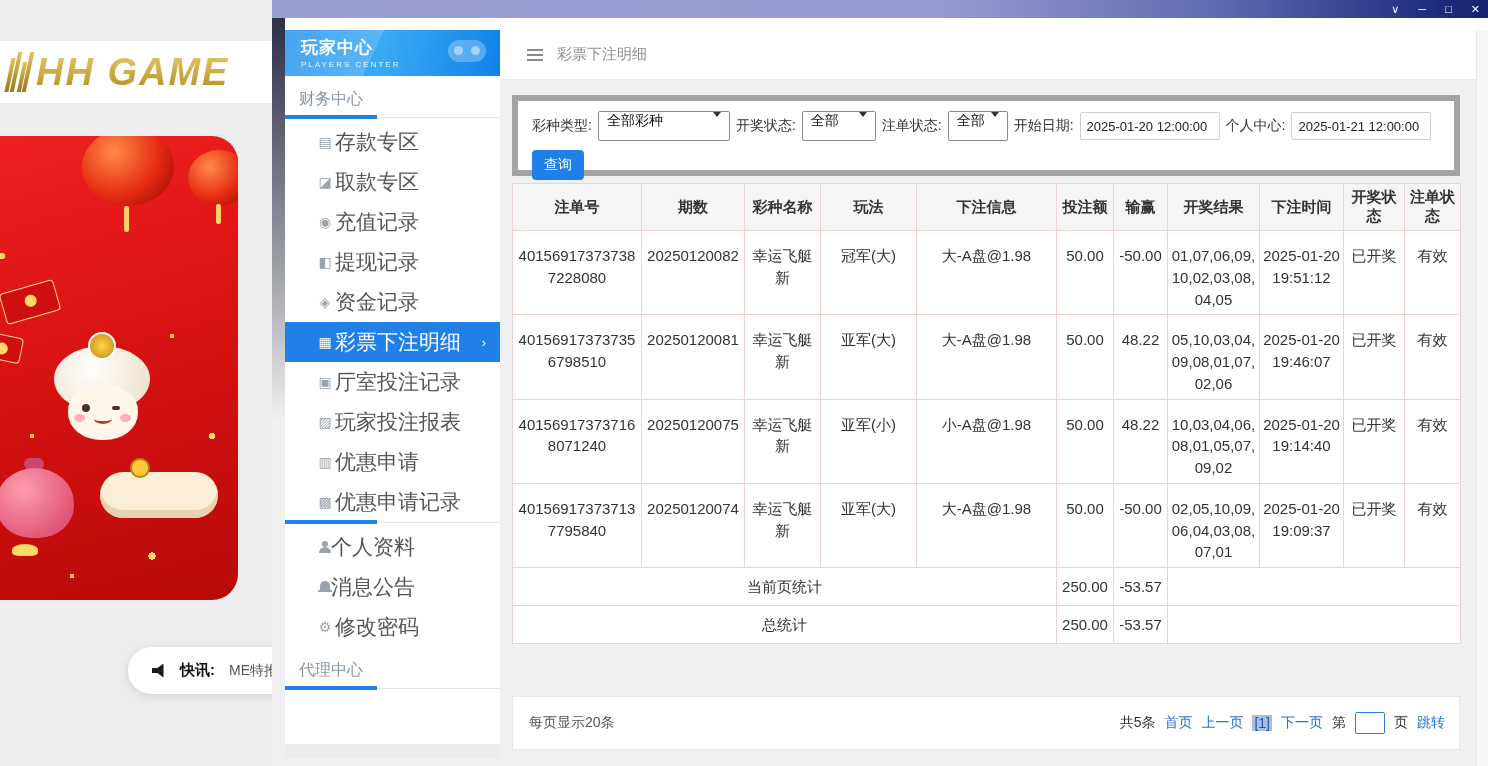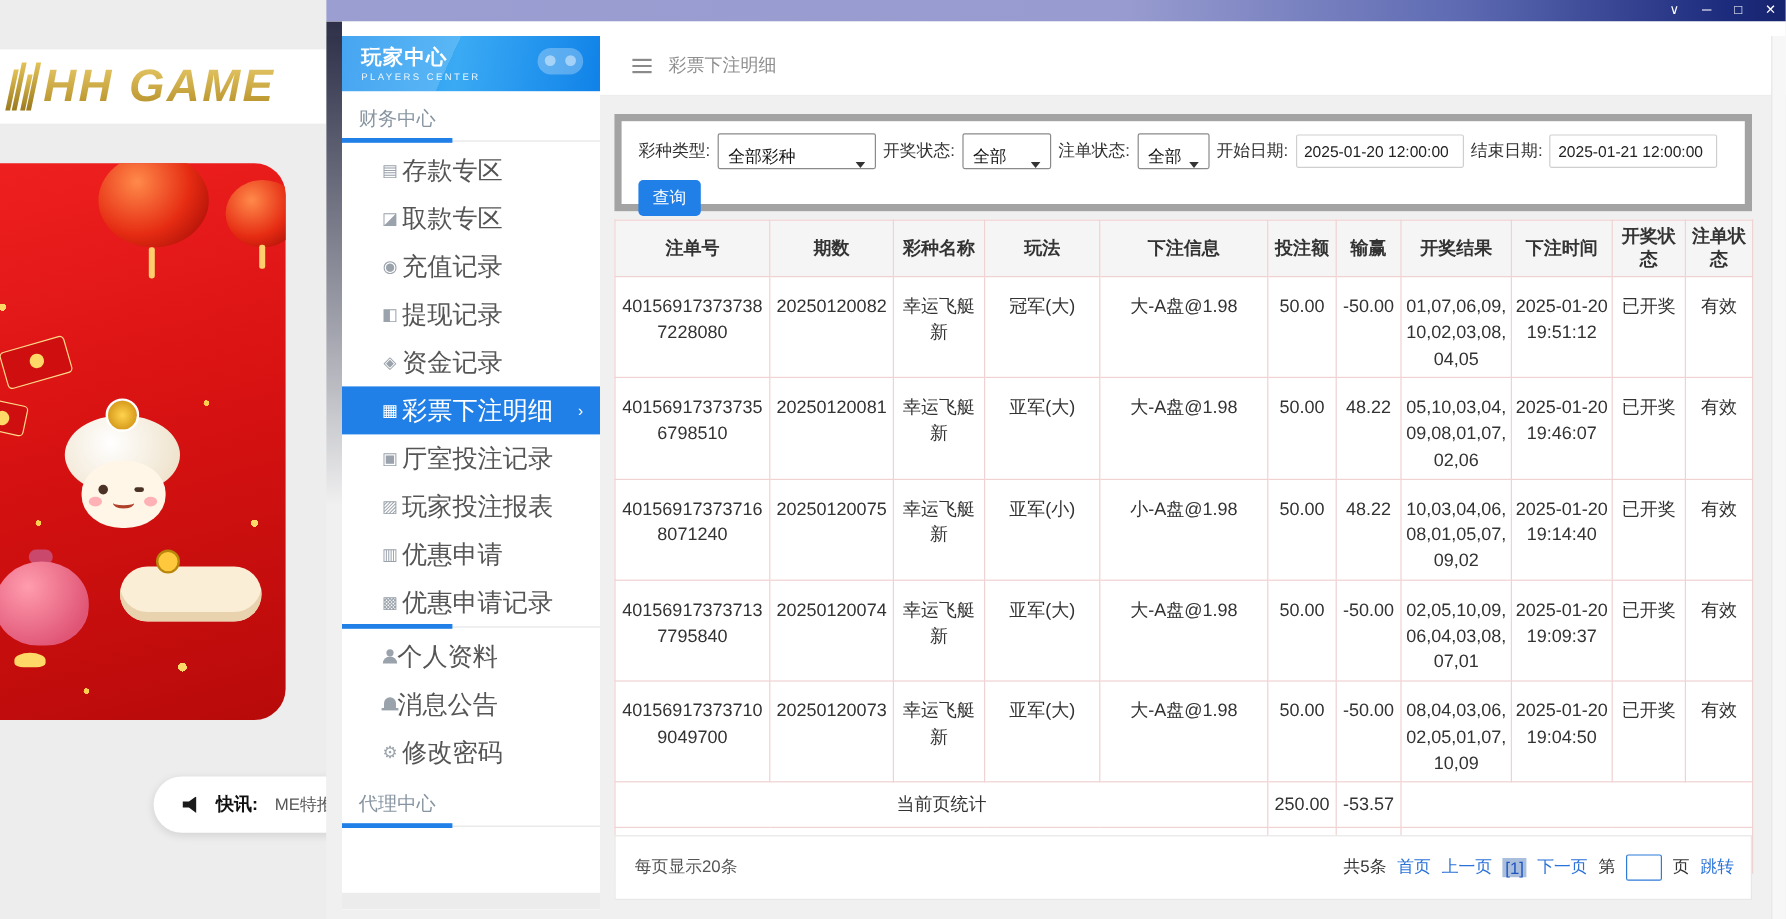--- a/index.html
+++ b/index.html
@@ -109,21 +109,21 @@
     display:flex; align-items:center; }
   .burger { width:16px; height:12px; margin-left:27px; background:linear-gradient(#8a8a8a 0 2px, transparent 2px 5px, #8a8a8a 5px 7px, transparent 7px 10px, #8a8a8a 10px 12px); cursor:pointer; }
   #crumb-text { margin-left:14px; font-size:15px; color:#8f8f8f; }
   #content { position:absolute; left:0; top:50px; width:976px; height:686px; background:#f0f0f0; }
   #scrolltrack { position:absolute; right:0; top:12px; width:12px; height:736px; background:#f7f7f7; border-left:1px solid #e6e6e6; }
 
   
   #filter-panel { position:absolute; left:12px; top:15px; width:948px; height:81px; background:#fff; border:6px solid #a3a3a3; padding:10px 14px; }
   .f-row { display:flex; align-items:center; gap:6px; }
   .f-label { font-size:14px; color:#333; }
-  .sel { height:30px; border:1px solid #8a8a8a; border-radius:2px; background:#fff; display:flex; align-items:flex-end; padding:0 8px; cursor:pointer; }
+  .sel { height:30px; border:1px solid #8a8a8a; border-radius:2px; background:#fff; display:flex; align-items:flex-start; padding:0 8px; cursor:pointer; }
   .sel .sv { font-size:14px; color:#111; }
   .sel .caret { width:0; height:0; border-left:4px solid transparent; border-right:4px solid transparent; border-top:5px solid #333; margin-left:auto; }
   .sel.w-big { width:132px; } .sel.w-mid { width:74px; } .sel.w-sml { width:60px; }
   .dt { height:28px; width:140px; border:1px solid #cfcfcf; border-radius:2px; font-size:13px; color:#222; padding:0 6px; font-family:"Liberation Sans",sans-serif; }
   #btn-search { margin-top:9px; width:52px; height:30px; background:#2080e8; border:none; border-radius:4px; color:#fff; font-size:14px; cursor:pointer; font-family:"Liberation Sans",sans-serif; }
 
   
   #table-wrap { position:absolute; left:12px; top:103px; width:948px; background:#fff; }
   table { border-collapse:collapse; table-layout:fixed; width:948px; }
   th, td { border:1px solid #f1d2d2; text-align:center; font-size:15px; color:#333; padding:4px 2px; }
@@ -308,21 +308,21 @@
               <span class="sv">全部</span>
               <span class="caret"></span>
             </div>
             <span class="f-label">注单状态:</span>
             <div class="sel w-sml">
               <span class="sv">全部</span>
               <span class="caret"></span>
             </div>
             <span class="f-label">开始日期:</span>
             <input class="dt" value="2025-01-20 12:00:00" style="">
-            <span class="f-label">结束日期:</span>
+            <span class="f-label">个人中心:</span>
             <input class="dt" value="2025-01-21 12:00:00" style="">
           </div>
           <button id="btn-search">查询</button>
         </div>
 
         <div id="table-wrap">
           <table>
             <colgroup>
               <col style="width:129px">
                 <col style="width:103px">
@@ -395,33 +395,20 @@
               <td>幸运飞艇新</td>
                   <td>亚军(大)</td>
               <td>大-A盘@1.98</td>
                   <td>50.00</td>
               <td>-50.00</td>
                   <td>02,05,10,09,06,04,03,08,07,01</td>
               <td>2025-01-20 19:09:37</td>
                   <td>已开奖</td>
               <td>有效</td>
             </tr>
-            <tr>
-              <td>401569173737109049700</td>
-                  <td>20250120073</td>
-              <td>幸运飞艇新</td>
-                  <td>亚军(大)</td>
-              <td>大-A盘@1.98</td>
-                  <td>50.00</td>
-              <td>-50.00</td>
-                  <td>08,04,03,06,02,05,01,07,10,09</td>
-              <td>2025-01-20 19:04:50</td>
-                  <td>已开奖</td>
-              <td>有效</td>
-            </tr>
             <tr class="sumrow">
               <td colspan="5">当前页统计</td>
               <td>250.00</td>
               <td>-53.57</td>
               <td colspan="4"></td>
             </tr>
             <tr class="sumrow">
               <td colspan="5">总统计</td>
               <td>250.00</td>
               <td>-53.57</td>

